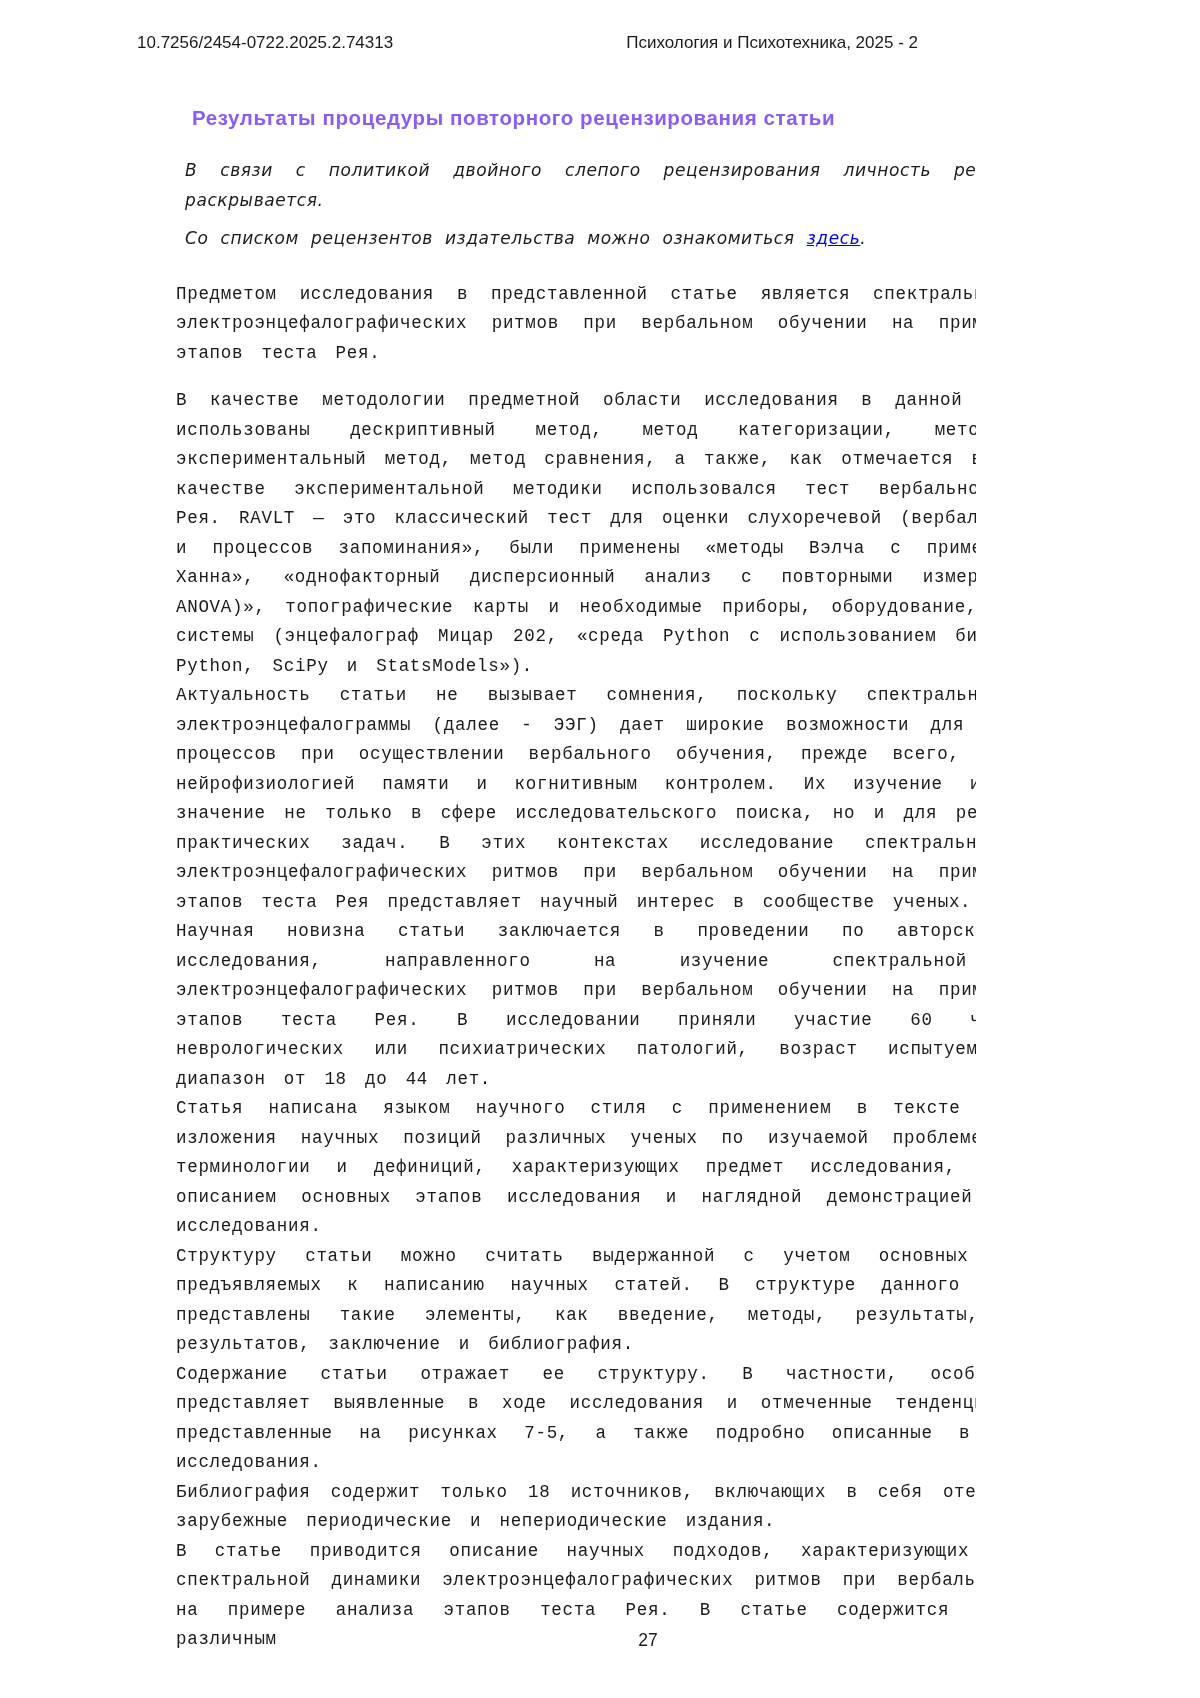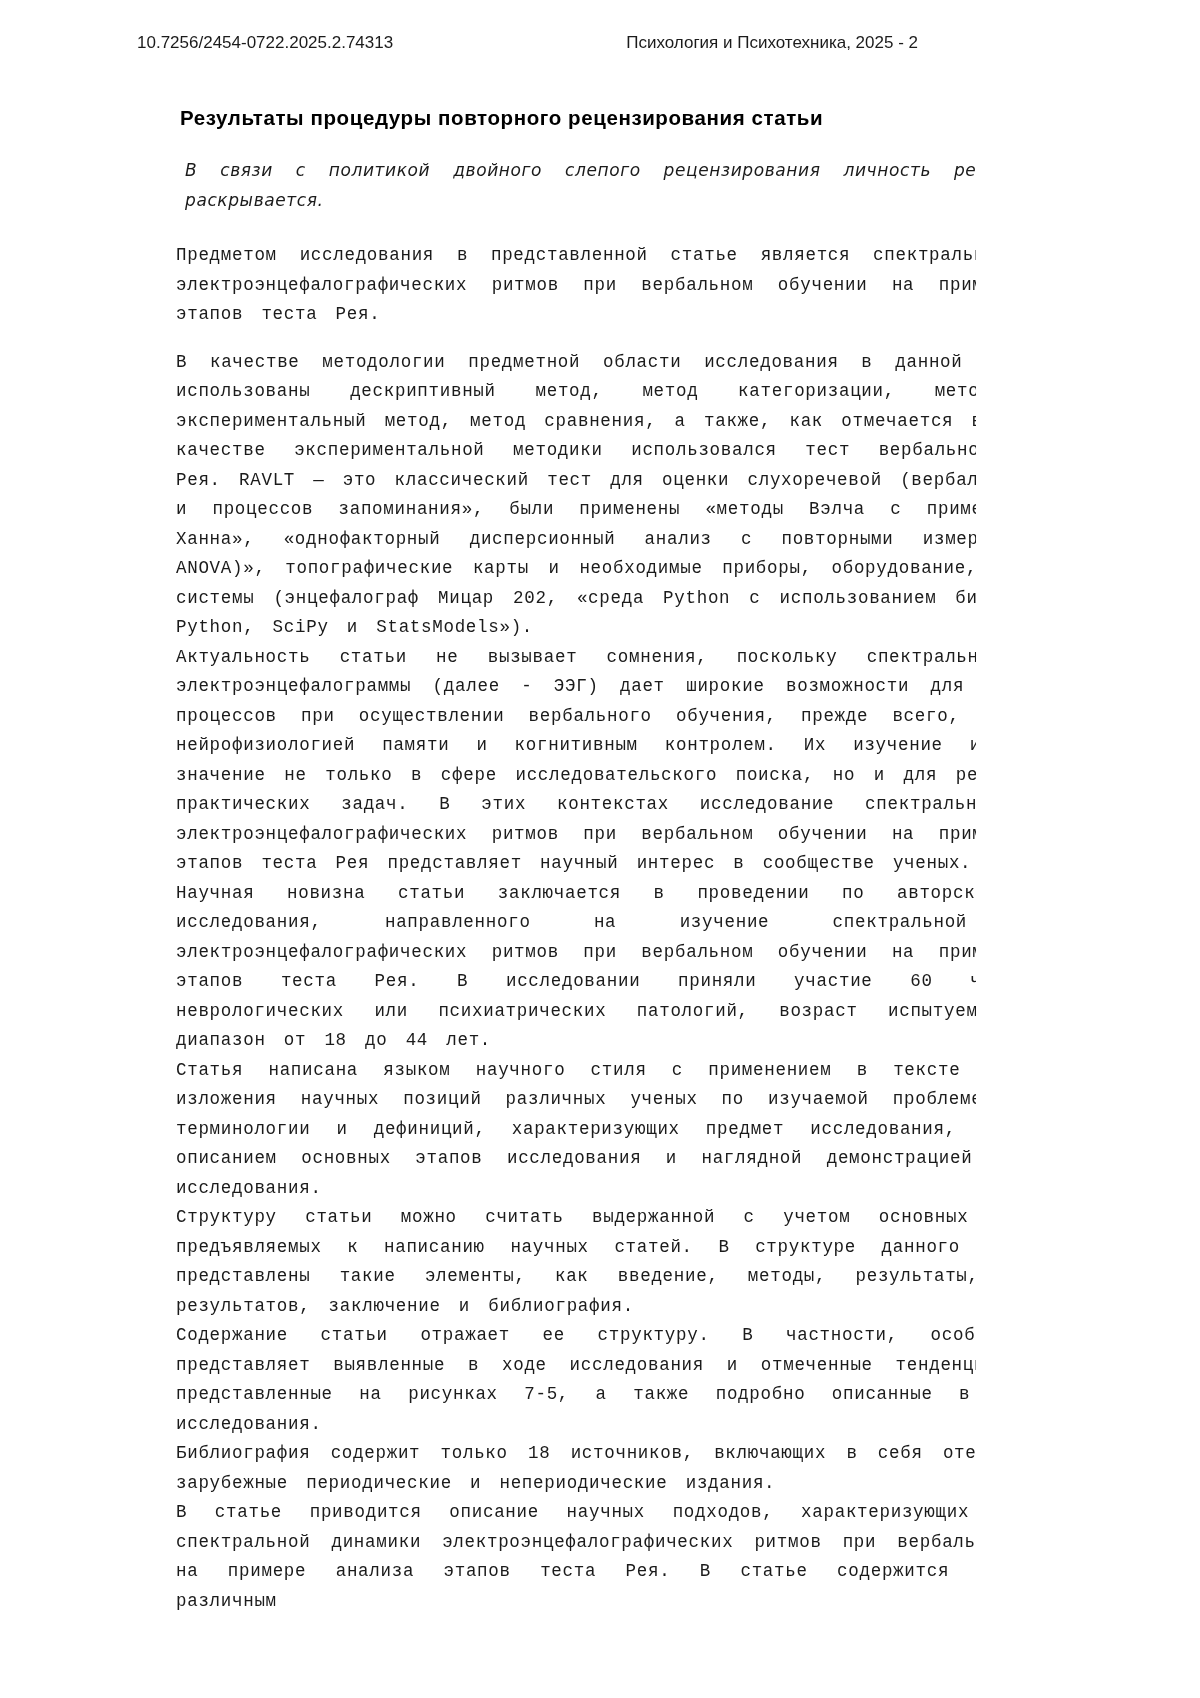--- a/index.html
+++ b/index.html
@@ -26,27 +26,27 @@
     line-height: 22px;
     white-space: nowrap;
   }
   .content {
     position: absolute;
     top: 104px;
     left: 176px;
     width: 944px;
   }
   .article-title {
-    margin: 0 0 24px 4px;
+    margin: 0 0 24px 16px;
     font-family: "Liberation Sans", sans-serif;
     font-size: 20.5px;
     font-weight: bold;
     letter-spacing: 0.6px;
     line-height: 28px;
-    color: #000000;
+    color: #8b5cf6;
   }
   .policy-block p {
     margin: 9px;
     font-style: italic;
     font-size: 17px;
     line-height: 29.5px;
     letter-spacing: 0.6px;
     word-spacing: 6px;
     text-align: justify;
   }
@@ -87,31 +87,35 @@
     <span>10.7256/2454-0722.2025.2.74313</span>
     <span>Психология и Психотехника, 2025 - 2</span>
   </header>
 
   <main class="content">
 
     <h1 class="article-title">Результаты процедуры повторного рецензирования статьи</h1>
 
     <div class="policy-block">
       <p>В связи с политикой двойного слепого рецензирования личность рецензента не раскрывается.</p>
+      <p><span>Со списком рецензентов издательства можно ознакомиться </span><a class="reviewers-link">здесь</a><span>.</span></p>
     </div>
 
     <p class="para lead-gap">Предметом исследования в представленной статье является спектральная динамика электроэнцефалографических ритмов при вербальном обучении на примере анализа этапов теста Рея.</p>
 
     <div class="block-gap">
       <p class="para">В качестве методологии предметной области исследования в данной статье были использованы дескриптивный метод, метод категоризации, метод анализа, экспериментальный метод, метод сравнения, а также, как отмечается в статье, «в качестве экспериментальной методики использовался тест вербального обучения Рея. RAVLT — это классический тест для оценки слухоречевой (вербальной) памяти и процессов запоминания», были применены «методы Вэлча с применением окна Ханна», «однофакторный дисперсионный анализ с повторными измерениями (RM-ANOVA)», топографические карты и необходимые приборы, оборудование, программные системы (энцефалограф Мицар 202, «среда Python с использованием библиотек MNE-Python, SciPy и StatsModels»).</p>
       <p class="para">Актуальность статьи не вызывает сомнения, поскольку спектральная динамика электроэнцефалограммы (далее - ЭЭГ) дает широкие возможности для исследования процессов при осуществлении вербального обучения, прежде всего, связанных с нейрофизиологией памяти и когнитивным контролем. Их изучение имеет важное значение не только в сфере исследовательского поиска, но и для решения многих практических задач. В этих контекстах исследование спектральной динамики электроэнцефалографических ритмов при вербальном обучении на примере анализа этапов теста Рея представляет научный интерес в сообществе ученых.</p>
       <p class="para">Научная новизна статьи заключается в проведении по авторской методике исследования, направленного на изучение спектральной динамики электроэнцефалографических ритмов при вербальном обучении на примере анализа этапов теста Рея. В исследовании приняли участие 60 человек без неврологических или психиатрических патологий, возраст испытуемых составил диапазон от 18 до 44 лет.</p>
       <p class="para">Статья написана языком научного стиля с применением в тексте исследования изложения научных позиций различных ученых по изучаемой проблеме и научной терминологии и дефиниций, характеризующих предмет исследования, а подробным описанием основных этапов исследования и наглядной демонстрацией результатов исследования.</p>
       <p class="para">Структуру статьи можно считать выдержанной с учетом основных требований, предъявляемых к написанию научных статей. В структуре данного исследования представлены такие элементы, как введение, методы, результаты, обсуждение результатов, заключение и библиография.</p>
       <p class="para">Содержание статьи отражает ее структуру. В частности, особую ценность представляет выявленные в ходе исследования и отмеченные тенденции, наглядно представленные на рисунках 7-5, а также подробно описанные в результатах исследования.</p>
       <p class="para">Библиография содержит только 18 источников, включающих в себя отечественные и зарубежные периодические и непериодические издания.</p>
       <p class="para">В статье приводится описание научных подходов, характеризующих особенности спектральной динамики электроэнцефалографических ритмов при вербальном обучении на примере анализа этапов теста Рея. В статье содержится апелляция к различным</p>
     </div>
 
   </main>
 
+  <footer class="page-footer">
+    <span>27</span>
+  </footer>
 
 </div>
 
 </body></html>

